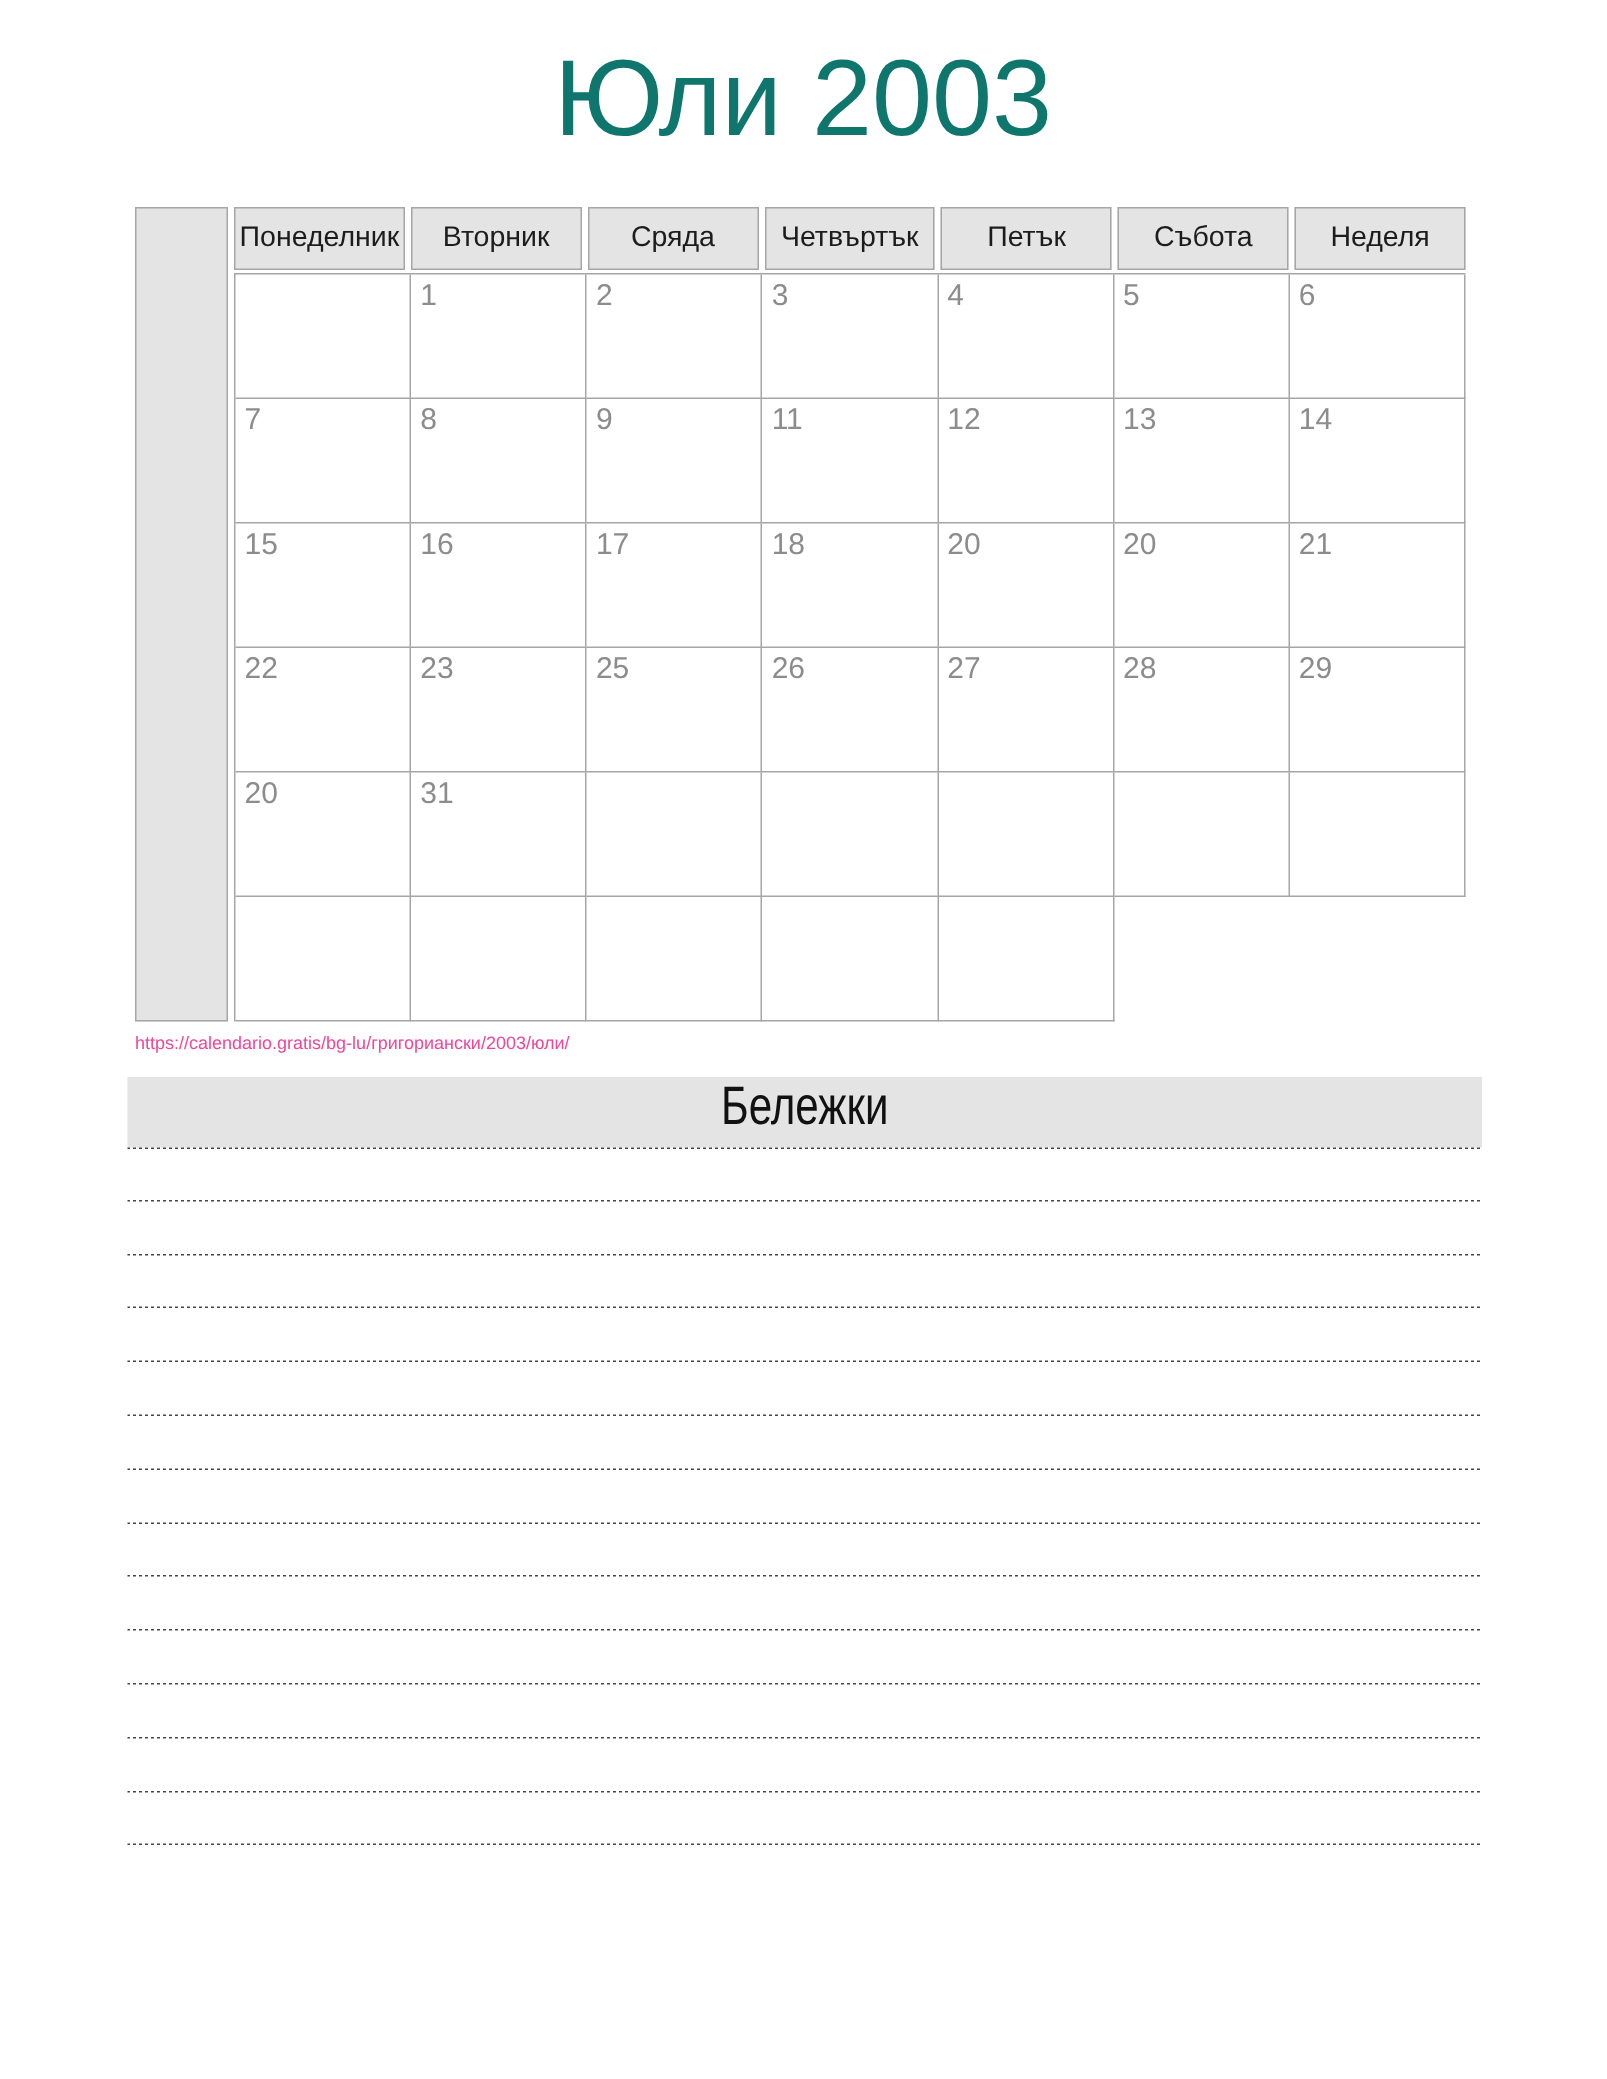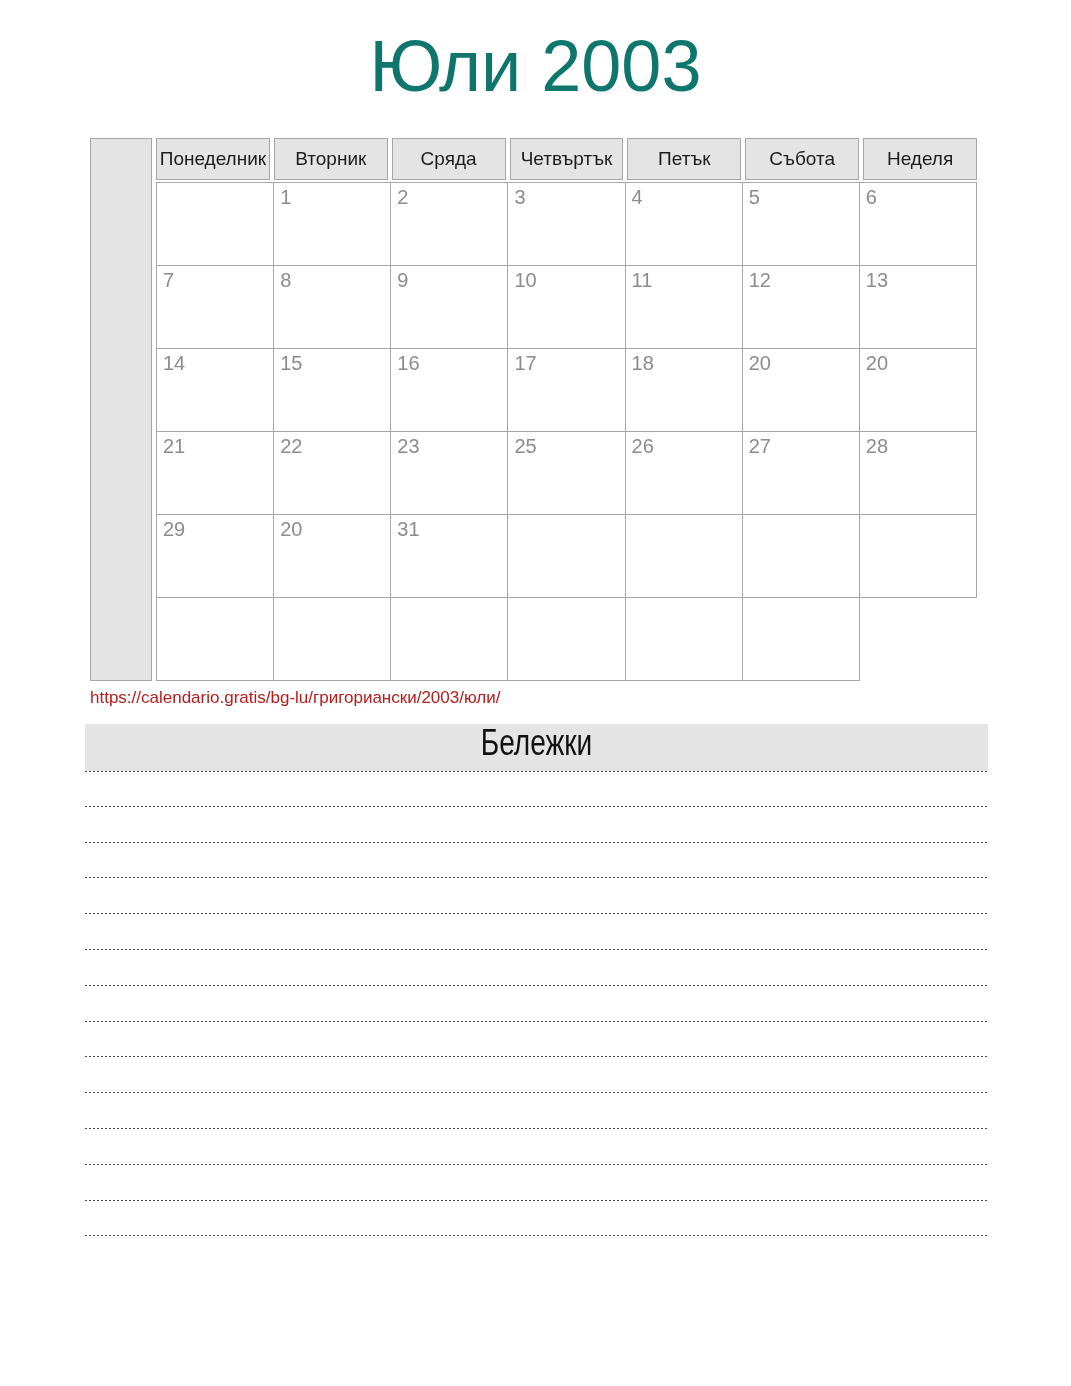--- a/index.html
+++ b/index.html
@@ -71,22 +71,22 @@
   }
   .day-num{
     padding:3px 0 0 6px;
     font-size:20px;
     line-height:1.1;
     color:var(--date-col);
   }
   
   .source-url{
     margin:7px 0 0 90px;
-    font-size:17px;
-    color:#b91c1c;
+    font-size:12px;
+    color:#ec4899;
   }
   
   .notes{
     margin:16px 0 0 85px;
     width:903px;
   }
   .notes-header{
     height:47px;
     background:var(--hdr-bg);
     text-align:center;
@@ -161,23 +161,20 @@
         <div class="cal-cell">
           <div class="day-num">7</div>
         </div>
         <div class="cal-cell">
           <div class="day-num">8</div>
         </div>
         <div class="cal-cell">
           <div class="day-num">9</div>
         </div>
         <div class="cal-cell">
-          <div class="day-num">10</div>
-        </div>
-        <div class="cal-cell">
           <div class="day-num">11</div>
         </div>
         <div class="cal-cell">
           <div class="day-num">12</div>
         </div>
         <div class="cal-cell">
           <div class="day-num">13</div>
         </div>
         <div class="cal-cell">
           <div class="day-num">14</div>

